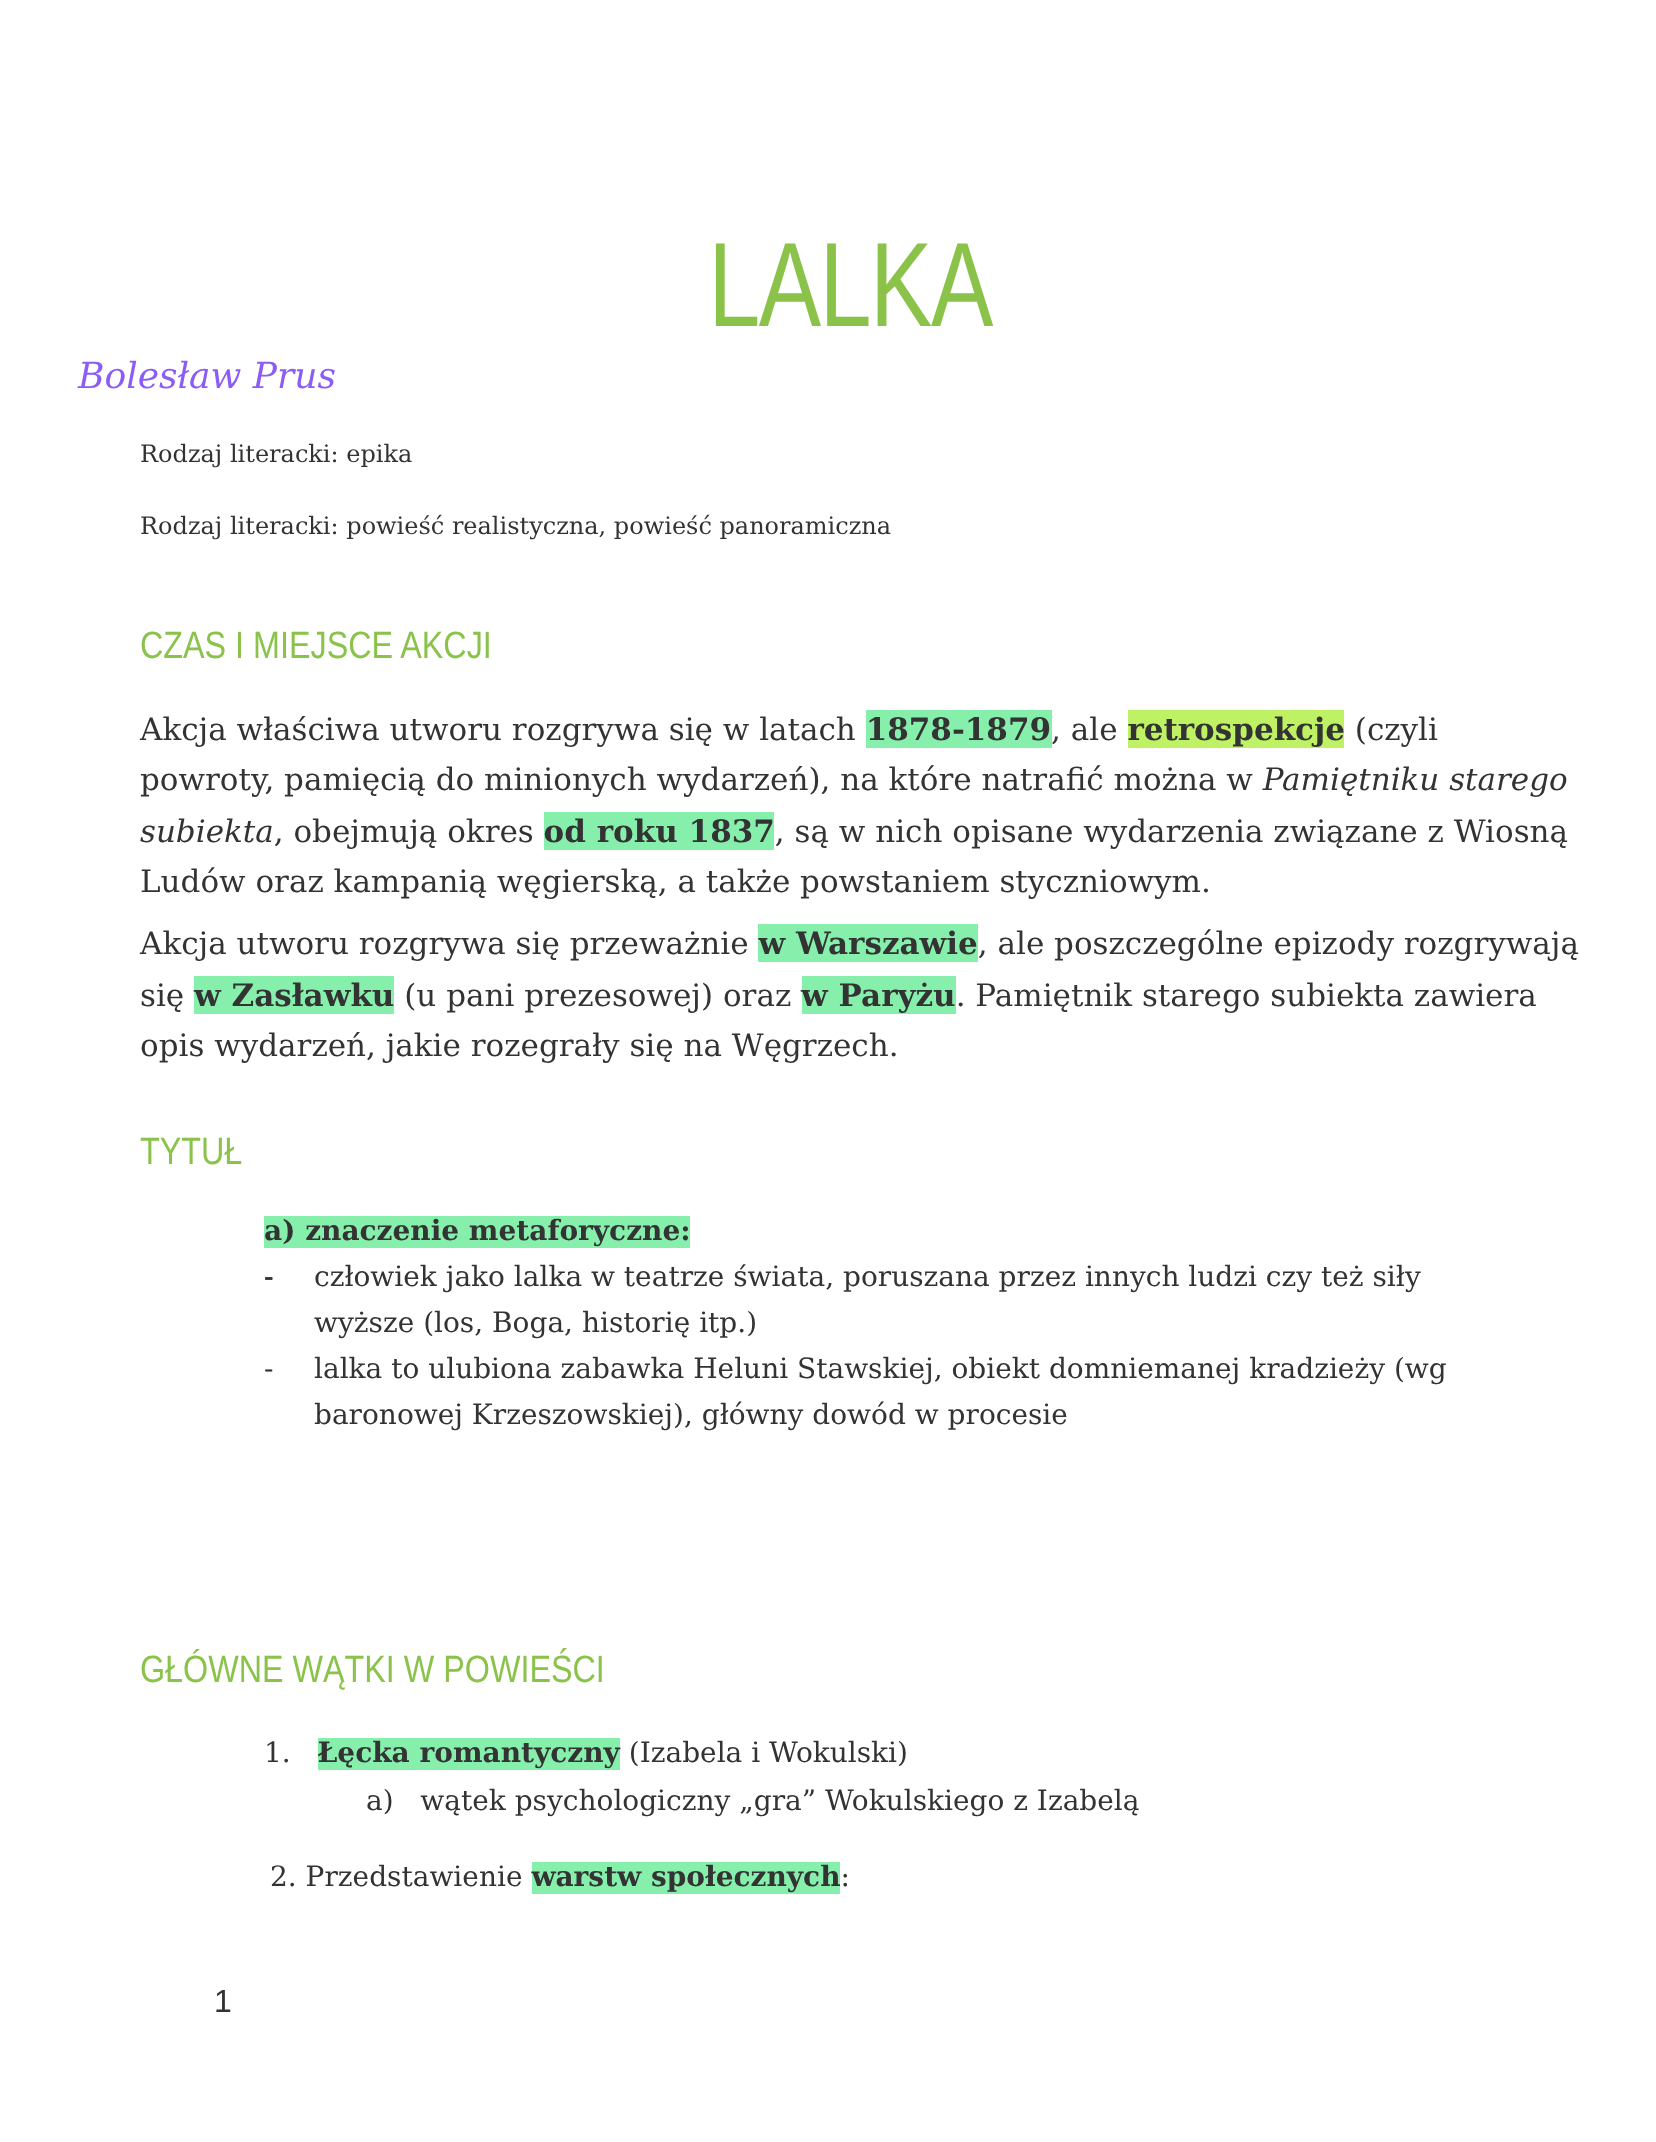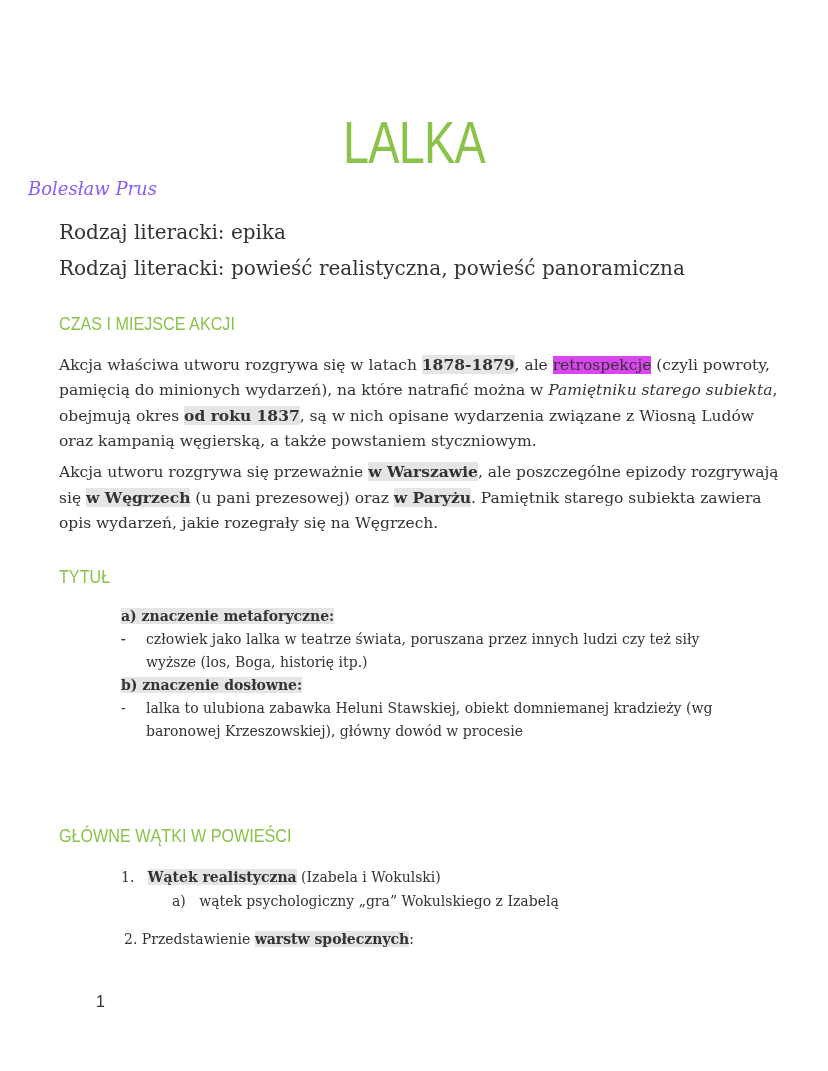--- a/index.html
+++ b/index.html
@@ -1,65 +1,64 @@
 <!DOCTYPE html>
 <html><head>
 <meta charset="utf-8">
 <style>
   html, body { margin: 0; padding: 0; background: #ffffff; }
   body { width: 828px; height: 1071px; position: relative; overflow: hidden;
          font-family: "DejaVu Serif", "Liberation Serif", serif; color: #333333; }
-  .page { position: absolute; left: 0; top: 0; width: 696px; height: 1071px; }
+  .page { position: absolute; left: 11px; top: 0; width: 696px; height: 1071px; }
   .title { position: absolute; left: 0; width: 828px; top: 108px; text-align: center;
            font-family: "Liberation Sans", sans-serif; font-size: 60px; color: #8bc34a;
            letter-spacing: -1px; transform: scaleX(0.78); transform-origin: 414px 0; line-height: 70px; }
   .author { position: absolute; left: 0; width: 828px; top: 178px; text-align: left;
             font-style: italic; font-size: 18px; color: #8b5cf6; padding-left: 28px; }
-  .meta { position: absolute; left: 59px; font-size: 20px; color: #333; text-align: center; }
+  .meta { position: absolute; left: 59px; font-size: 12px; color: #333; text-align: center; }
   .h2 { position: absolute; left: 59px; font-family: "Liberation Sans", sans-serif; font-size: 19px;
         color: #8bc34a; transform: scaleX(0.85); transform-origin: 0 0; }
   .para { position: absolute; left: 59px; width: 720px; font-size: 15.5px; line-height: 25px; color: #333; }
-  .hl { background: #d946ef; }
-  .hlb { background: #e5e5e5; font-weight: bold; }
+  .hl { background: #bef264; font-weight: bold; }
+  .hlb { background: #86efac; font-weight: bold; }
   .lst { position: absolute; font-size: 14px; line-height: 23px; color: #333; }
   .row { position: relative; }
   .dash { position: absolute; left: -25px; }
   .pagenum { position: absolute; left: 96px; top: 993px; font-family: "Liberation Sans", sans-serif; font-size: 16px; color: #333; }
 </style>
 </head>
 <body>
 
 <div class="page">
   <div class="title">LALKA</div>
   <div class="author">Bolesław Prus</div>
 
   <div class="meta" style="top:220px">Rodzaj literacki: epika</div>
   <div class="meta" style="top:256px">Rodzaj literacki: powieść realistyczna, powieść panoramiczna</div>
 
   <div class="h2" style="top:313px">CZAS I MIEJSCE AKCJI</div>
 
   <div class="para" style="top:352px"><span>Akcja właściwa utworu rozgrywa się w latach </span><span class="hlb">1878-1879</span><span>, ale </span><span class="hl">retrospekcje</span><span> (czyli powroty, pamięcią do minionych wydarzeń), na które natrafić można w </span><i>Pamiętniku starego subiekta</i><span>, obejmują okres </span><span class="hlb">od roku 1837</span><span>, są w nich opisane wydarzenia związane z Wiosną Ludów oraz kampanią węgierską, a także powstaniem styczniowym.</span></div>
 
-  <div class="para" style="top:459px"><span>Akcja utworu rozgrywa się przeważnie </span><span class="hlb">w Warszawie</span><span>, ale poszczególne epizody rozgrywają się </span><span class="hlb">w Węgrzech</span><span> (u pani prezesowej) oraz </span><span class="hlb">w Paryżu</span><span>. Pamiętnik starego subiekta zawiera opis wydarzeń, jakie rozegrały się na Węgrzech.</span></div>
+  <div class="para" style="top:459px"><span>Akcja utworu rozgrywa się przeważnie </span><span class="hlb">w Warszawie</span><span>, ale poszczególne epizody rozgrywają się </span><span class="hlb">w Zasławku</span><span> (u pani prezesowej) oraz </span><span class="hlb">w Paryżu</span><span>. Pamiętnik starego subiekta zawiera opis wydarzeń, jakie rozegrały się na Węgrzech.</span></div>
 
   <div class="h2" style="top:566px">TYTUŁ</div>
 
   <div class="lst" style="left:121px; top:605px; width:620px;">
     <div class="row"><span class="hlb">a)  znaczenie metaforyczne:</span></div>
     <div class="row" style="padding-left:25px"><span class="dash" style="left:0">-</span></div>
     <div class="row" style="padding-left:25px"><span class="dash" style="left:0">-</span></div>
     <div class="row" style="padding-left:25px; width:560px"><span class="dash" style="left:0">-</span><span>człowiek jako lalka w teatrze świata, poruszana przez innych ludzi czy też siły wyższe (los, Boga, historię itp.)</span></div>
-    <div class="row"><span class="hlb">b)  znaczenie dosłowne:</span></div>
     <div class="row" style="padding-left:25px; width:575px"><span class="dash" style="left:0">-</span><span>lalka to ulubiona zabawka Heluni Stawskiej, obiekt domniemanej kradzieży  (wg baronowej Krzeszowskiej), główny dowód w procesie</span></div>
   </div>
 
   <div class="h2" style="top:825px">GŁÓWNE WĄTKI W POWIEŚCI</div>
 
   <div class="lst" style="left:121px; top:866px;">
-    <span>1.</span>&nbsp;&nbsp;&nbsp;<span class="hlb">Wątek realistyczna</span><span> (Izabela i Wokulski)</span>
+    <span>1.</span>&nbsp;&nbsp;&nbsp;<span class="hlb">Łęcka romantyczny</span><span> (Izabela i Wokulski)</span>
   </div>
   <div class="lst" style="left:172px; top:890px;">
     <span>a)</span>&nbsp;&nbsp;&nbsp;<span>wątek psychologiczny „gra” Wokulskiego z Izabelą</span>
   </div>
   <div class="lst" style="left:124px; top:928px;">
     <span>2. Przedstawienie </span><span class="hlb">warstw społecznych</span><span>:</span>
   </div>
 
   <div class="pagenum">1</div>
 </div>

